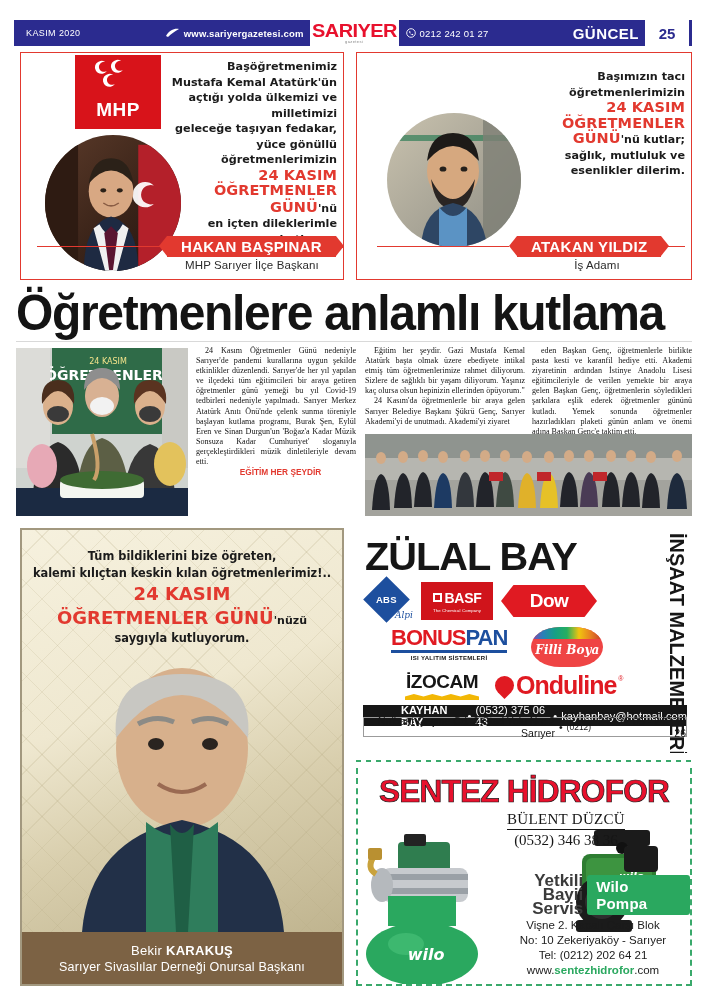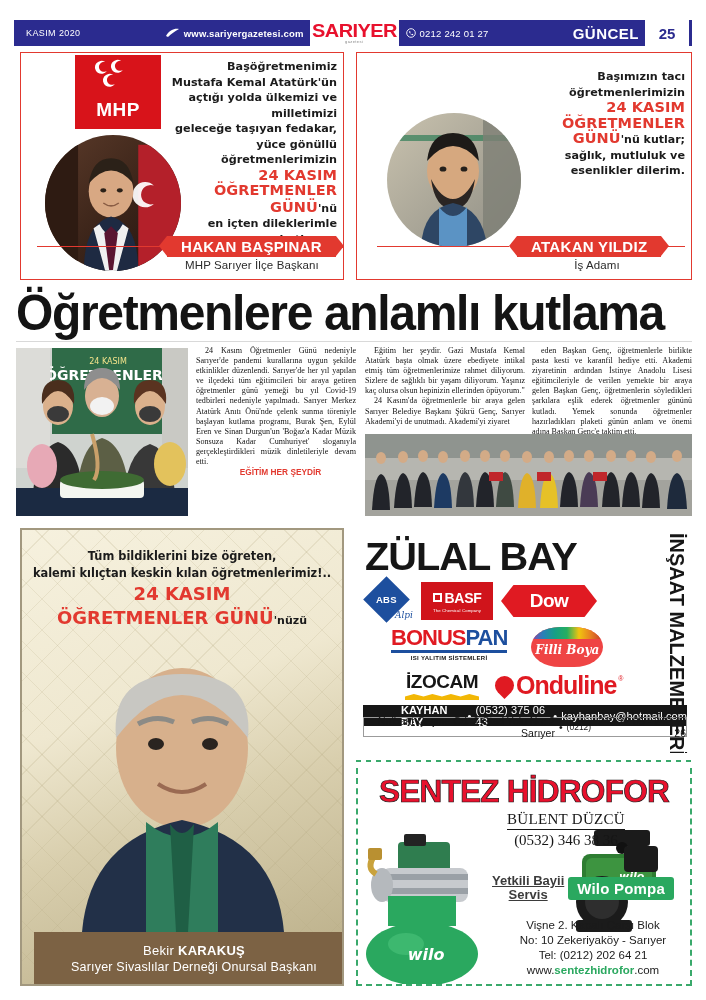--- a/index.html
+++ b/index.html
@@ -155,21 +155,21 @@
   .kk-msg {
     position: absolute; left: 0; top: 18px; width: 100%;
     text-align: center; line-height: 17px;
     font-family: "DejaVu Sans", sans-serif;
     font-size: 11.4px; font-weight: 700; color: #1b1b1b;
   }
   .kk-msg .hl { color: #e2392f; font-size: 18px; font-weight: 700; line-height: 24px; }
   .kk-msg .hl-sm { color: #1b1b1b; font-size: 11px; }
   .kk-photo { position: absolute; left: 0; bottom: 52px; width: 100%; height: 300px; overflow: hidden; }
   .kk-bar {
-    position: absolute; left: 12px; bottom: 0; width: 100%; height: 52px;
+    position: absolute; left: 0; bottom: 0; width: 100%; height: 52px;
     background: #7c6244; color: #fff;
     display: flex; flex-direction: column; align-items: center; justify-content: center;
   }
   .kk-name { font-size: 13px; font-weight: 700; letter-spacing: .3px; }
   .kk-name .light { font-weight: 400; }
   .kk-role { font-size: 12.5px; font-weight: 300; letter-spacing: .2px; margin-top: 2px; }
 
   
   .ad-zulal {
     position: absolute; left: 356px; top: 528px; width: 336px; height: 226px;
@@ -293,21 +293,21 @@
     position: absolute; left: 128px; top: 42px; width: 160px; text-align: center;
     font-family: "Liberation Serif", serif;
   }
   .sz-person .nm { font-size: 15px; color: #161616; letter-spacing: .3px; border-bottom: 1px solid #161616; display:inline-block; padding-bottom:1px;}
   .sz-person .ph { font-size: 15px; color: #161616; margin-top: 2px; }
   .sz-badge {
     position: absolute; left: 134px; top: 106px;
     display: flex; align-items: center; gap: 4px;
   }
   .sz-badge .lbl {
-    font-size: 13px; font-weight: 700; color: #3b3b3b; line-height: 14px; text-align: center; text-decoration: underline;
+    font-size: 17px; font-weight: 700; color: #3b3b3b; line-height: 14px; text-align: right;
   }
   .sz-badge .pill {
     background: #2aa85f; color: #fff; font-size: 15px; font-weight: 700;
     padding: 3px 9px; border-radius: 3px; letter-spacing: .2px;
   }
   .sz-addr {
     position: absolute; left: 140px; top: 150px; width: 190px; text-align: center;
     font-size: 11.5px; line-height: 15px; color: #1b1b1b;
   }
   .sz-addr .web b { color: #2aa85f; }
@@ -587,20 +587,21 @@
         <path d="M124 190 q36 30 72 0 l0 110 l-72 0 Z" fill="#2f7d5c"></path>
         <path d="M148 192 q12 18 24 0 l-6 108 l-12 0 Z" fill="#1f5f45"></path>
       </svg>
     </div>
 
     <div class="kk-msg">
       <div>Tüm bildiklerini bize öğreten,</div>
       <div>kalemi kılıçtan keskin kılan öğretmenlerimiz!..</div>
       <div class="hl">24 KASIM</div>
       <div><span class="hl">ÖĞRETMENLER GÜNÜ</span><span class="hl-sm">'nüzü</span></div>
+      <div>saygıyla kutluyorum.</div>
     </div>
 
     <div class="kk-bar">
       <div class="kk-name">
         <span class="light">Bekir</span>
         <span>KARAKUŞ</span>
       </div>
       <div class="kk-role">Sarıyer Sivaslılar Derneği Onursal Başkanı</div>
     </div>
   </div>

